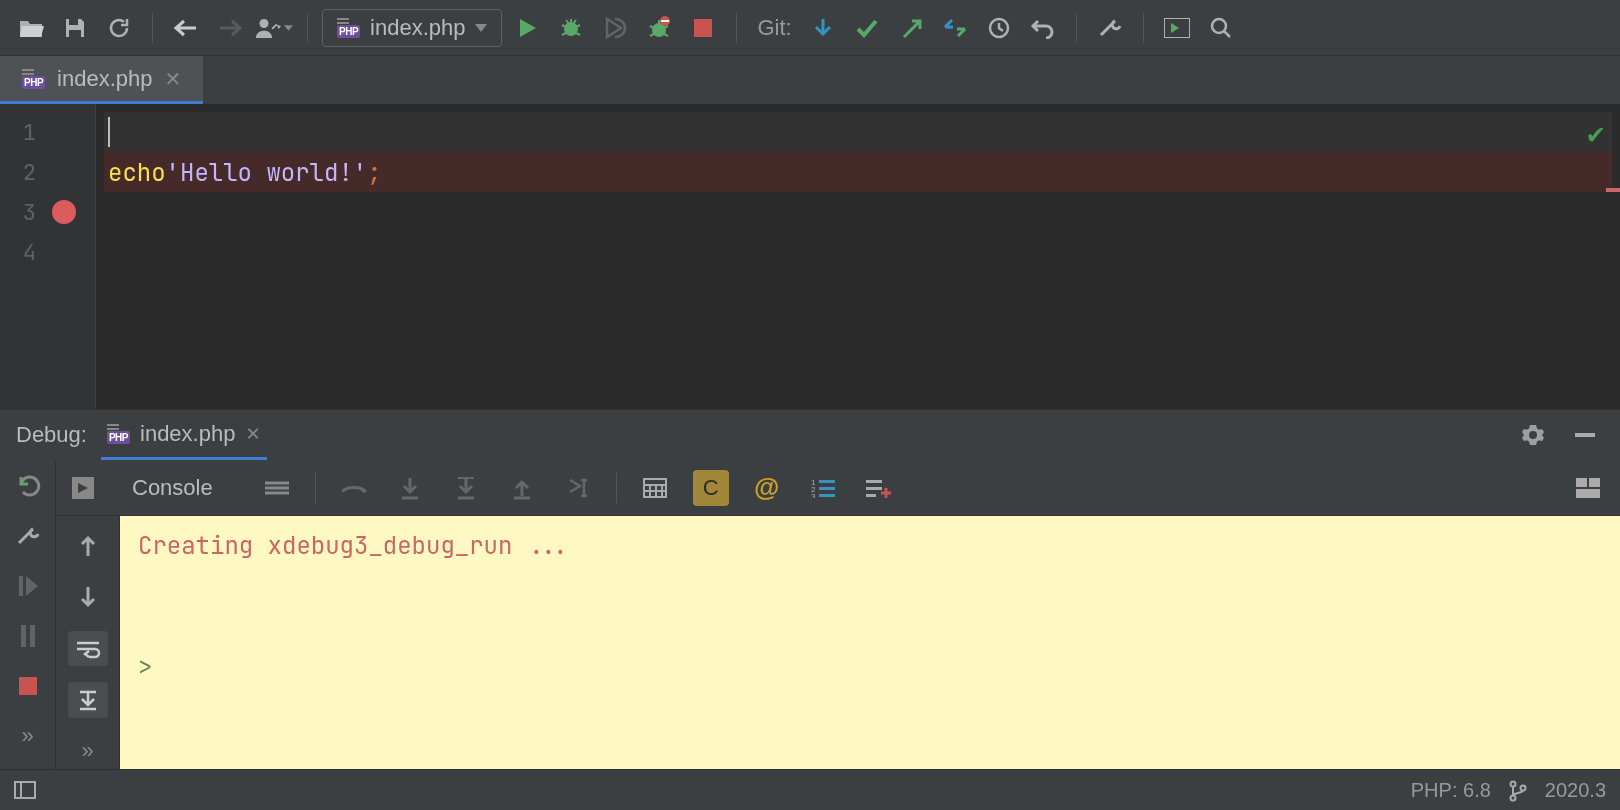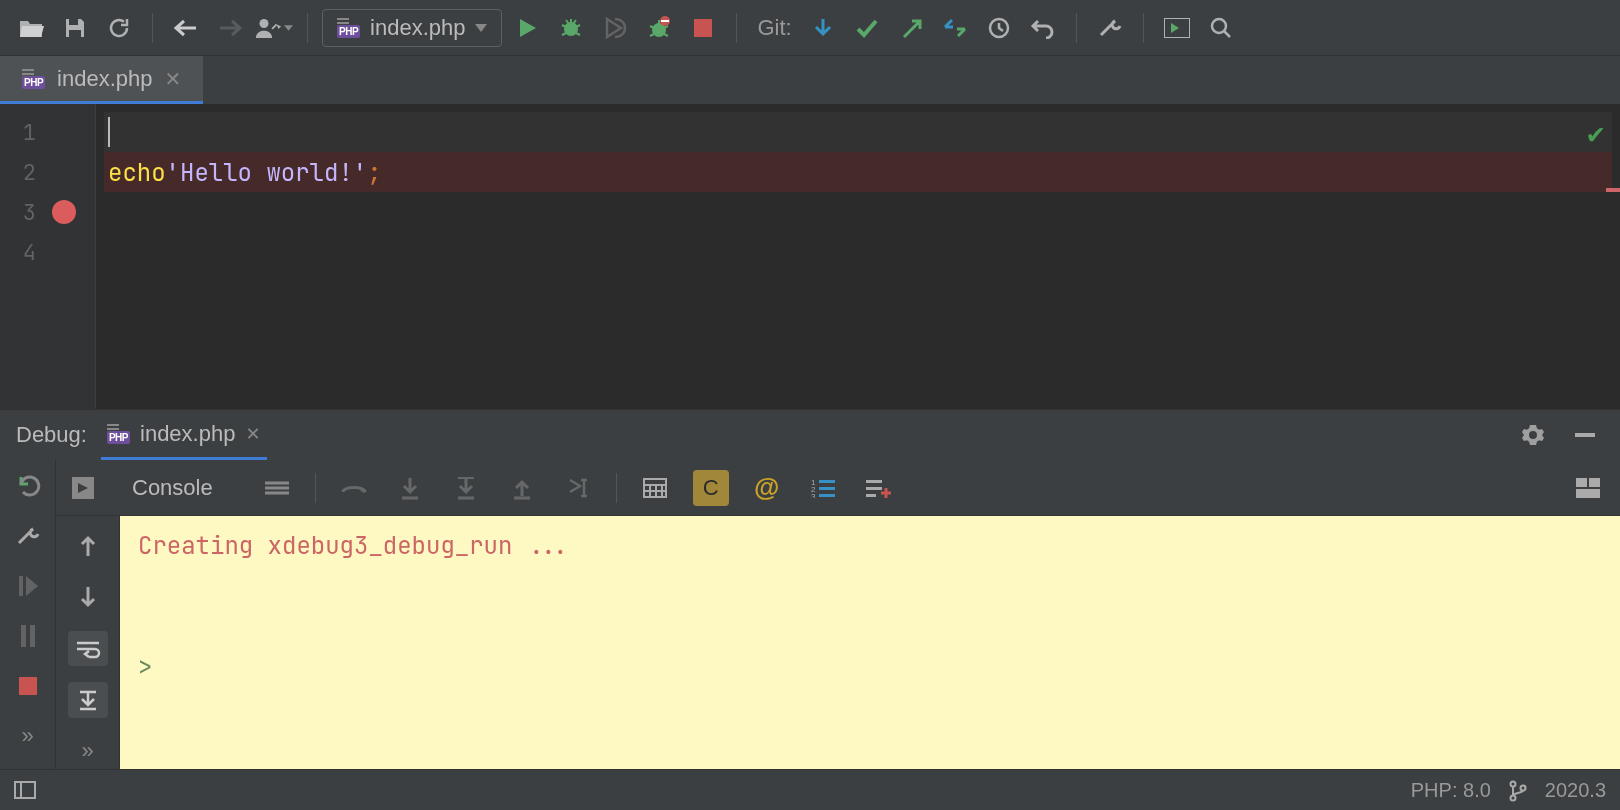--- a/index.html
+++ b/index.html
@@ -441,21 +441,21 @@
 </div>
 
 <div class="statusbar">
   <div>
       <svg width="22" height="18" viewBox="0 0 22 18" fill="none" stroke="#aaa" stroke-width="2">
         <rect x="1" y="1" width="20" height="16"></rect>
         <path d="M7 1v16"></path>
       </svg>
     </div>
   <span class="spacer"></span>
-  <span>PHP: 8.0</span>
+  <span>PHP: 6.8</span>
   <span style="display:flex;align-items:flex-end;gap:18px">
     <svg width="18" height="22" viewBox="0 0 18 22" fill="none" stroke="#aaa" stroke-width="2">
         <circle cx="4" cy="4" r="2.5"></circle>
         <circle cx="4" cy="18" r="2.5"></circle>
         <circle cx="14" cy="8" r="2.5"></circle>
         <path d="M4 6v10M14 10c0 4-10 2-10 6"></path>
       </svg>
     <span>2020.3</span>
   </span>
 </div>

